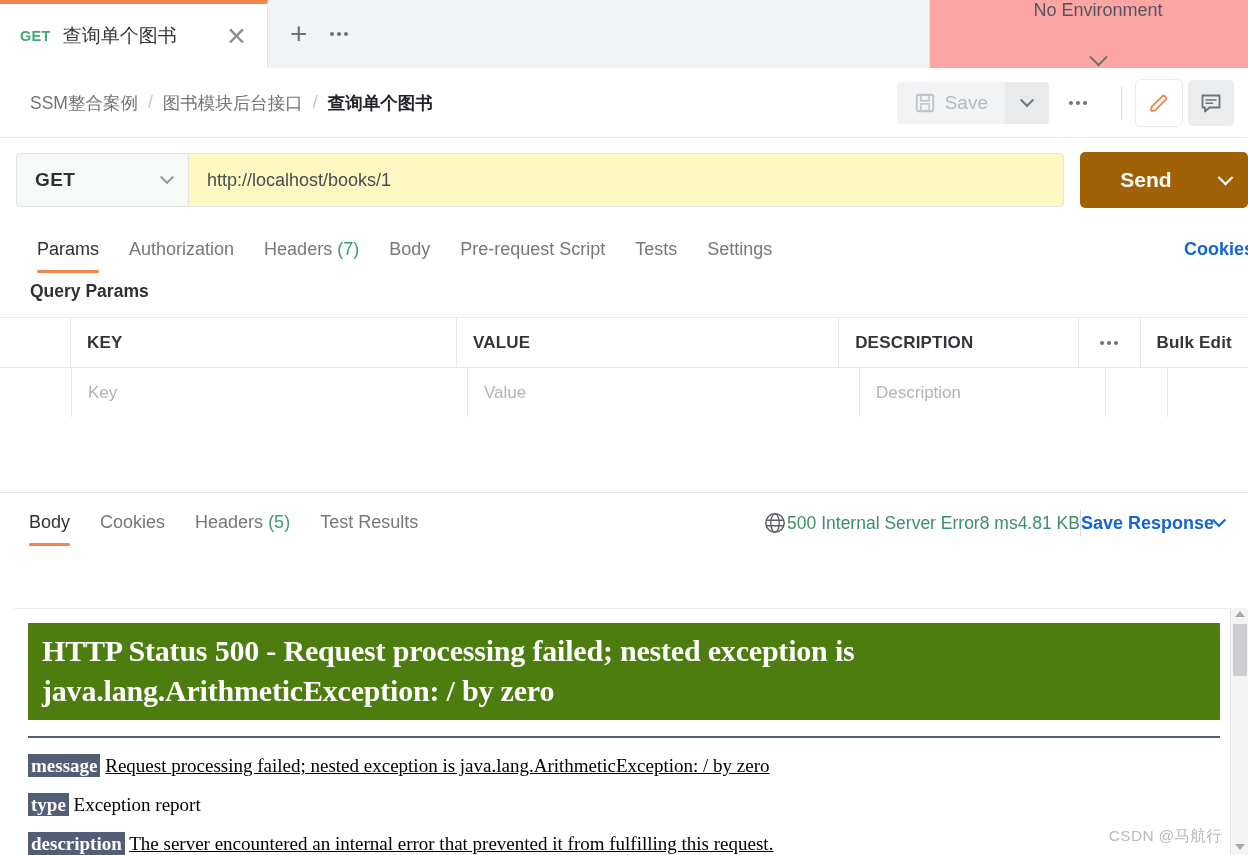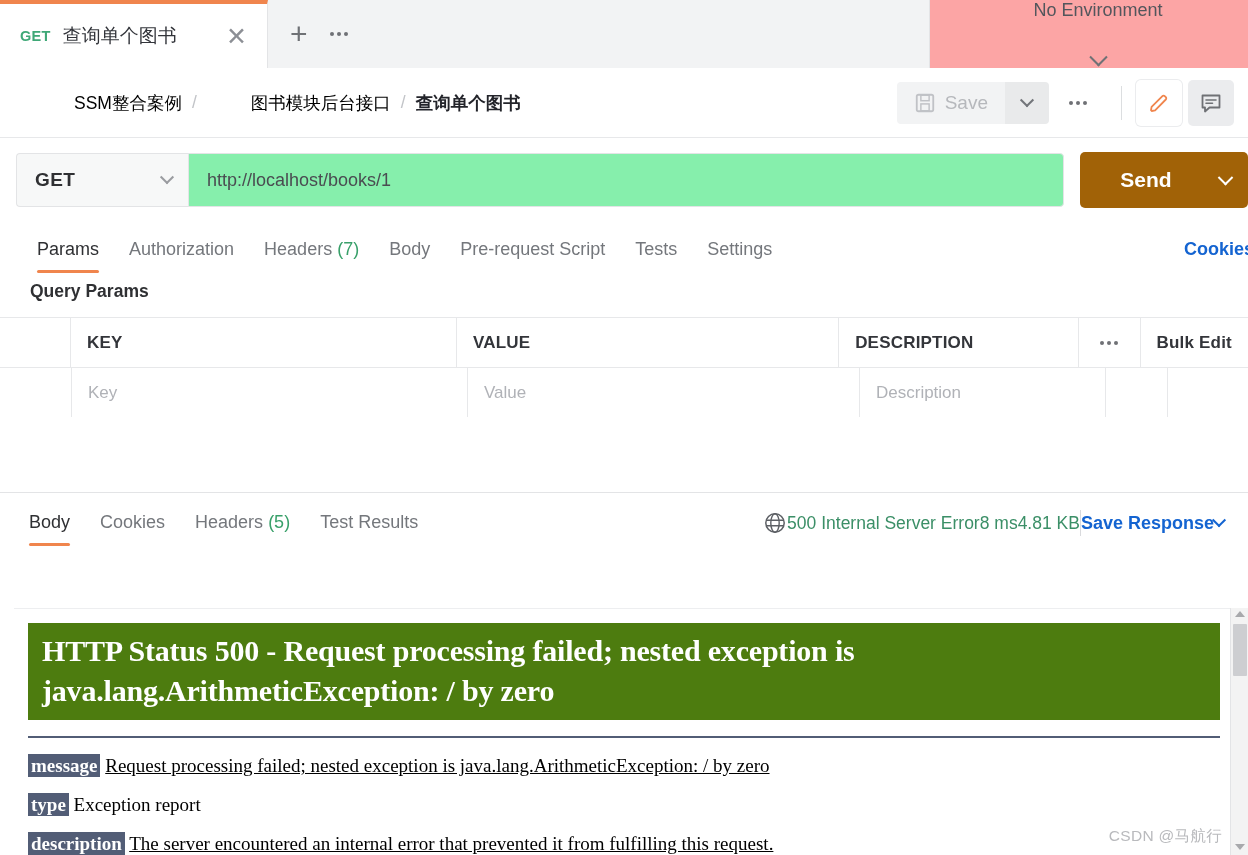--- a/index.html
+++ b/index.html
@@ -60,21 +60,21 @@
   .chev { width: 13px; height: 13px; border-right: 2px solid #6f7175; border-bottom: 2px solid #6f7175;
           transform: rotate(45deg) translate(-3px,-3px); display: inline-block; }
 
   
   .crumbbar {
     position: absolute; top: 68px; left: 0; width: 1248px; height: 70px;
     background: #fff; border-bottom: 1px solid #e7e8ea;
     display: flex; align-items: center; padding: 0 14px 0 30px;
   }
   .crumbs { display: flex; align-items: center; gap: 10px; font-size: 17.5px; flex: 1; }
-  .crumb-muted { color: #000000; margin-left: 44px; }
+  .crumb-muted { color: #737373; }
   .crumb-sep { color: #c2c4c8; }
   .crumb-current { color: #23242a; font-weight: 700; }
   .save-wrap { display: flex; align-items: stretch; height: 42px; }
   .save-btn {
     display: flex; align-items: center; gap: 9px;
     background: #f2f3f4; color: #b6b8bc; font-size: 19px;
     padding: 0 17px; border-radius: 4px 0 0 4px; cursor: pointer;
   }
   .save-caret {
     width: 44px; background: #e9eaeb; border-radius: 0 4px 4px 0;
@@ -98,21 +98,21 @@
   }
   .method-box {
     width: 172px; height: 54px; background: #f7f8f8;
     border: 1px solid #e3e4e6; border-right: none;
     border-radius: 4px 0 0 4px;
     display: flex; align-items: center; justify-content: space-between;
     padding: 0 16px 0 18px; cursor: pointer;
   }
   .method-text { font-size: 19px; font-weight: 700; color: #2f3033; letter-spacing: .4px; }
   .url-box {
-    flex: 1; height: 54px; background: #86efac;
+    flex: 1; height: 54px; background: #fef9c3;
     border: 1px solid #e3e4e6; border-radius: 0 4px 4px 0;
     display: flex; align-items: center; padding: 0 18px;
     font-size: 18px; color: #4a4c51; cursor: text;
   }
   .send-wrap {
     margin: 0 0 0 16px; height: 56px; width: 168px;
     background: #a16207; border-radius: 5px;
     display: flex; align-items: center; cursor: pointer;
   }
   .send-text { flex: 1; text-align: center; color: #fff; font-size: 21px; font-weight: 700; padding-left: 10px; }

